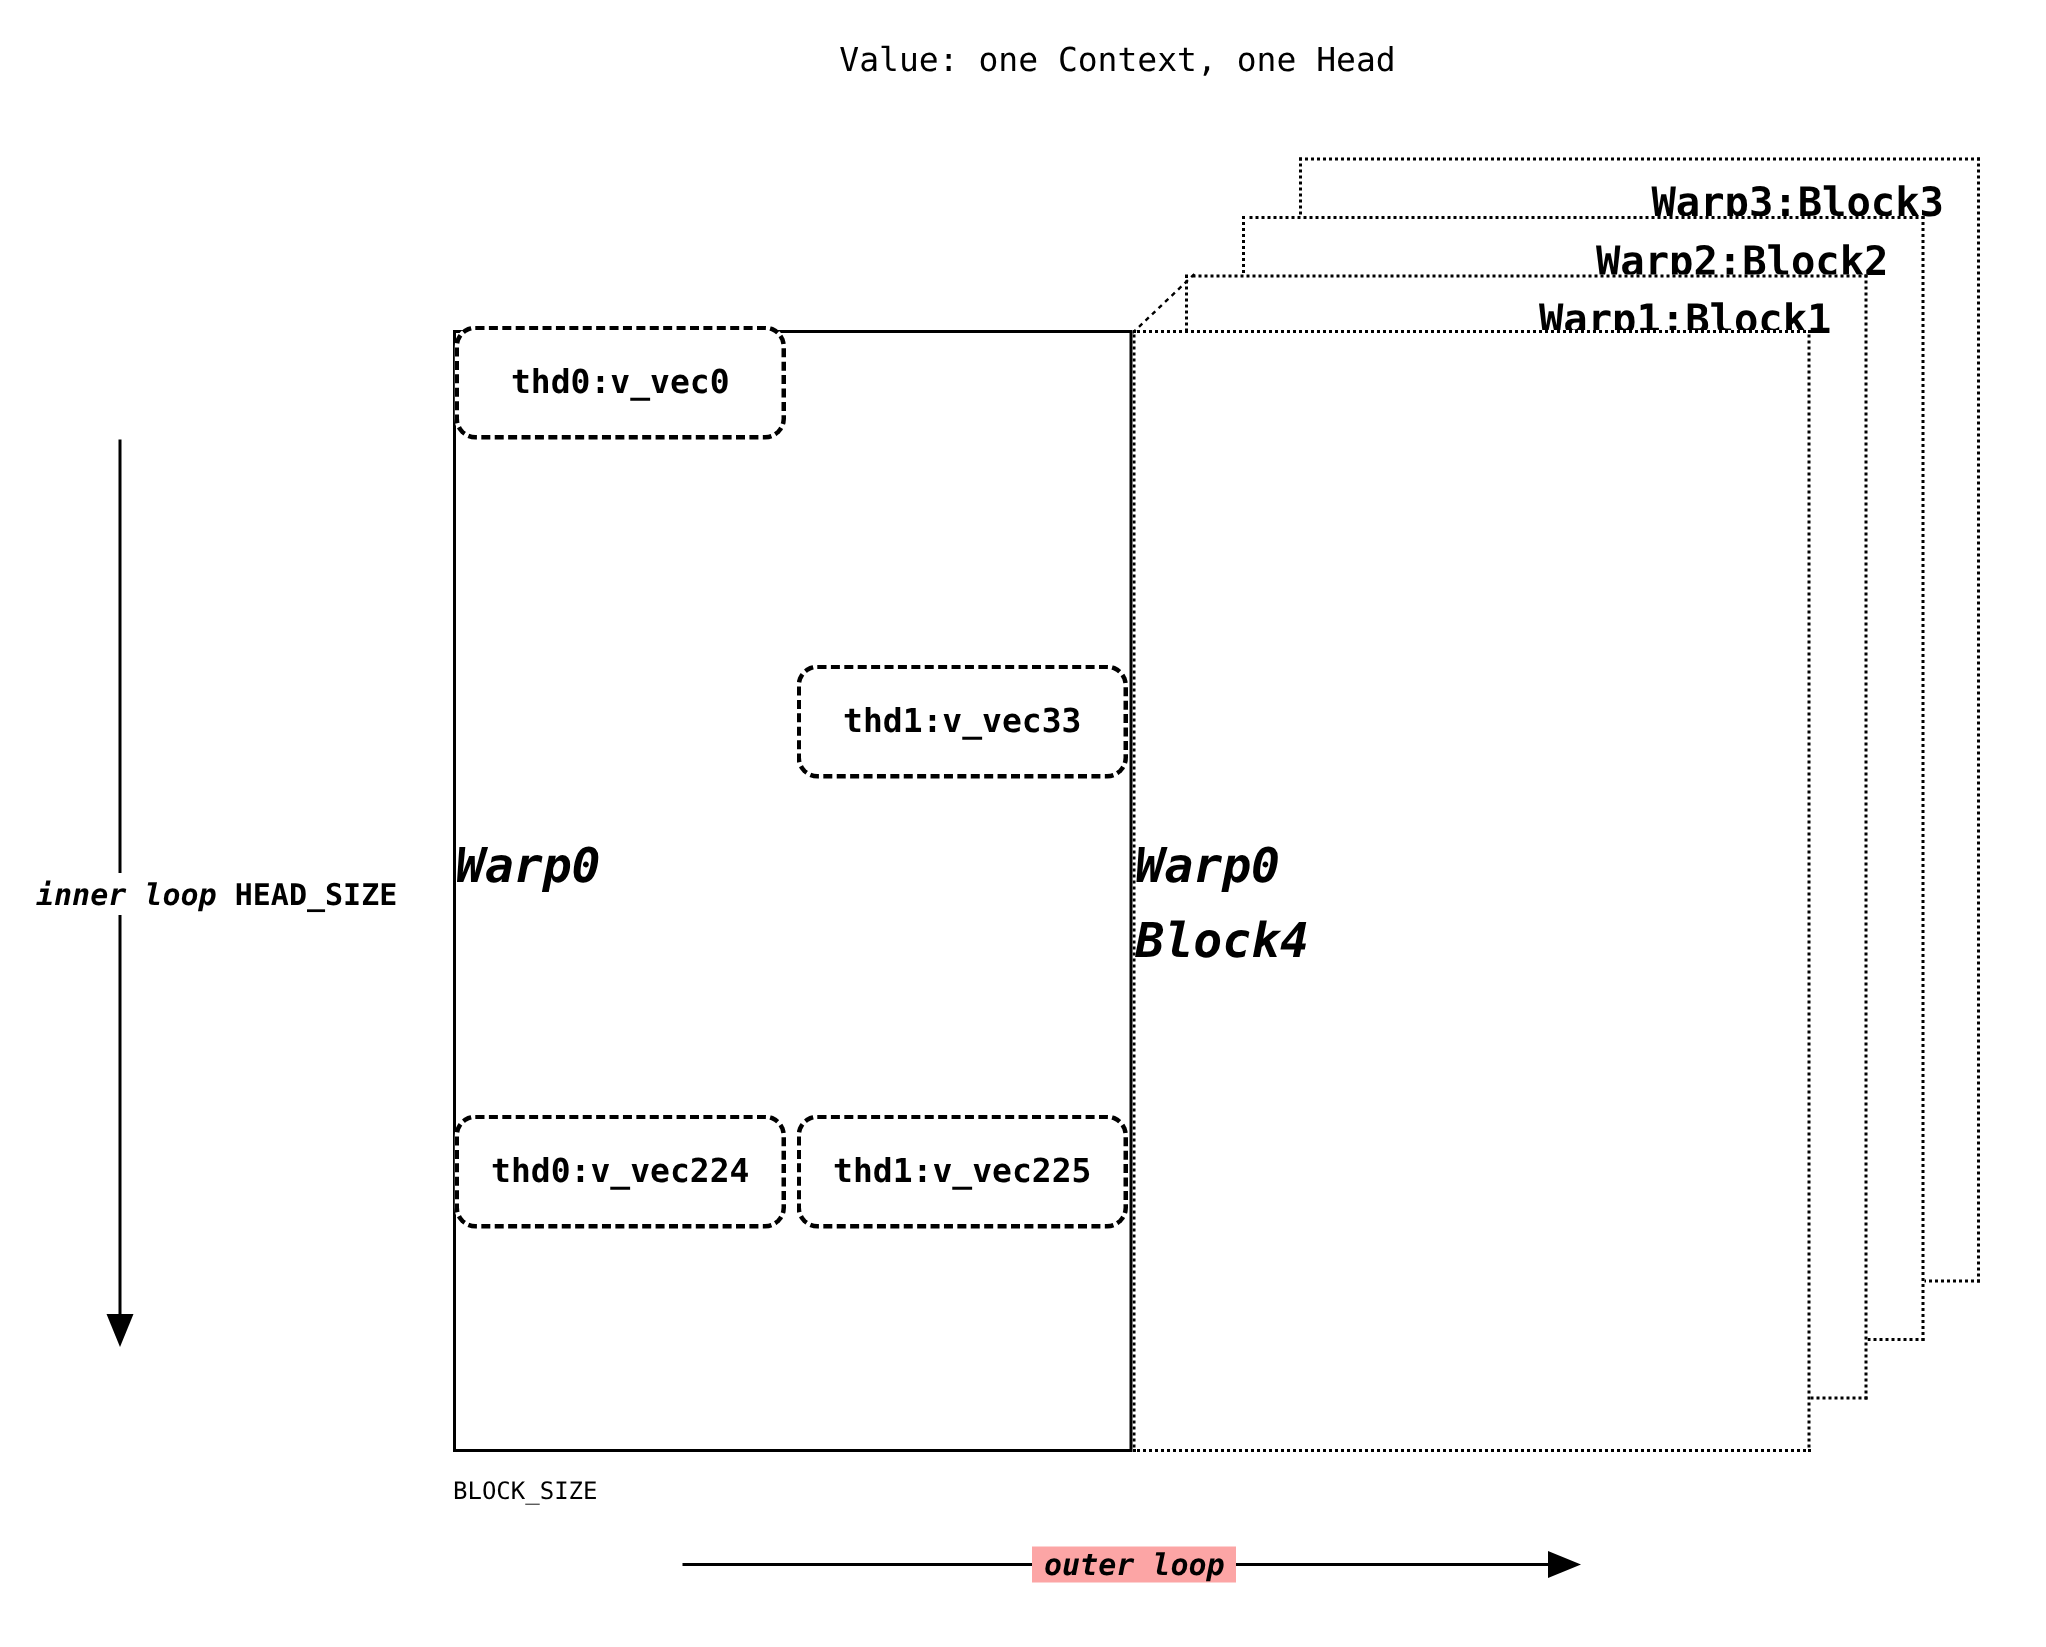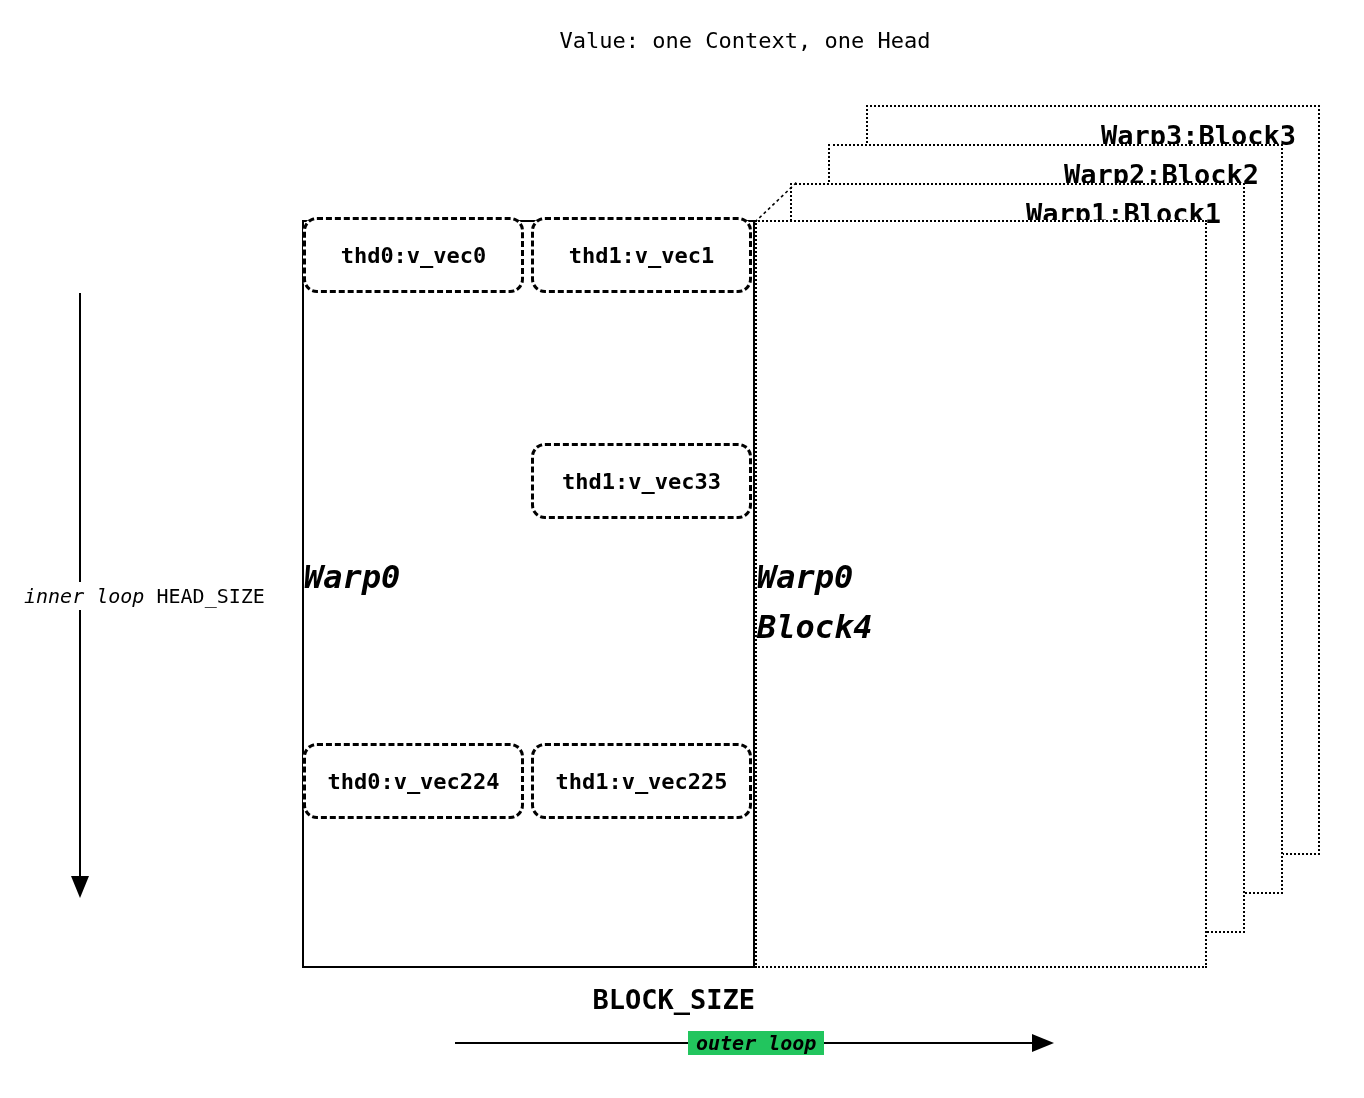--- a/index.html
+++ b/index.html
@@ -85,37 +85,37 @@
   .h-head {
     left: 1032px; top: 1034px;
     width: 0; height: 0;
     border-top: 9px solid transparent;
     border-bottom: 9px solid transparent;
     border-left: 22px solid #000;
   }
 
   .inner-label {
     left: 20px; top: 582px;
-    font-size: 20px; font-weight: normal;
+    font-size: 20px; font-weight: bold;
     background: #fff;
     padding: 2px 4px;
     white-space: nowrap;
   }
   .inner-label .it { font-style: italic; }
 
   .block-size-label {
     left: 302px; top: 984px; width: 453px;
-    text-align: right;
-    font-size: 27px; font-weight: bold;
+    text-align: left;
+    font-size: 16px; font-weight: normal;
   }
 
   .outer-label {
     left: 688px; top: 1031px;
     font-size: 20px; font-weight: bold; font-style: italic;
-    background: #22c55e;
+    background: #fca5a5;
     padding: 0 8px;
     white-space: nowrap;
   }
 
   .diag-connector { left: 752px; top: 179px; }
 </style>
 </head>
 <body>
 
 <div class="canvas">
@@ -143,21 +143,20 @@
     <line x1="3" y1="43" x2="45" y2="3" stroke="#000" stroke-width="1.6" stroke-dasharray="3 3"></line>
   </svg>
 
   <div class="abs block0">
     <div class="big-label">
       <div>Warp0</div>
     </div>
   </div>
 
   <div class="abs vec-box r1 cL">thd0:v_vec0</div>
-  <div class="abs vec-box r1 cR">thd1:v_vec1</div>
   <div class="abs vec-box r2 cR">thd1:v_vec33</div>
   <div class="abs vec-box r3 cL">thd0:v_vec224</div>
   <div class="abs vec-box r3 cR">thd1:v_vec225</div>
 
   <div class="abs v-line"></div>
   <div class="abs v-head"></div>
   <div class="abs inner-label">
     <span class="it">inner loop</span>
     <span>HEAD_SIZE</span>
   </div>

